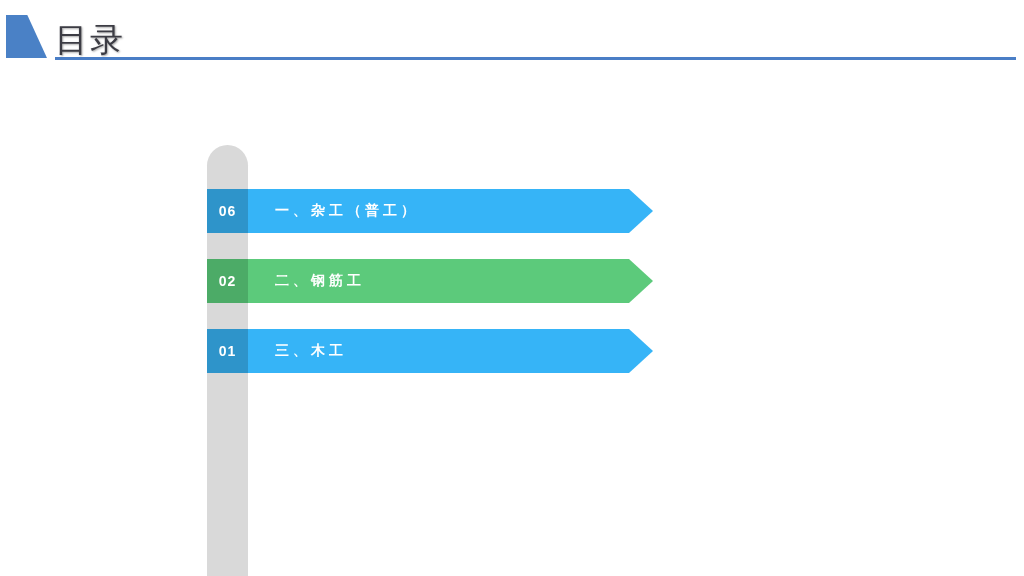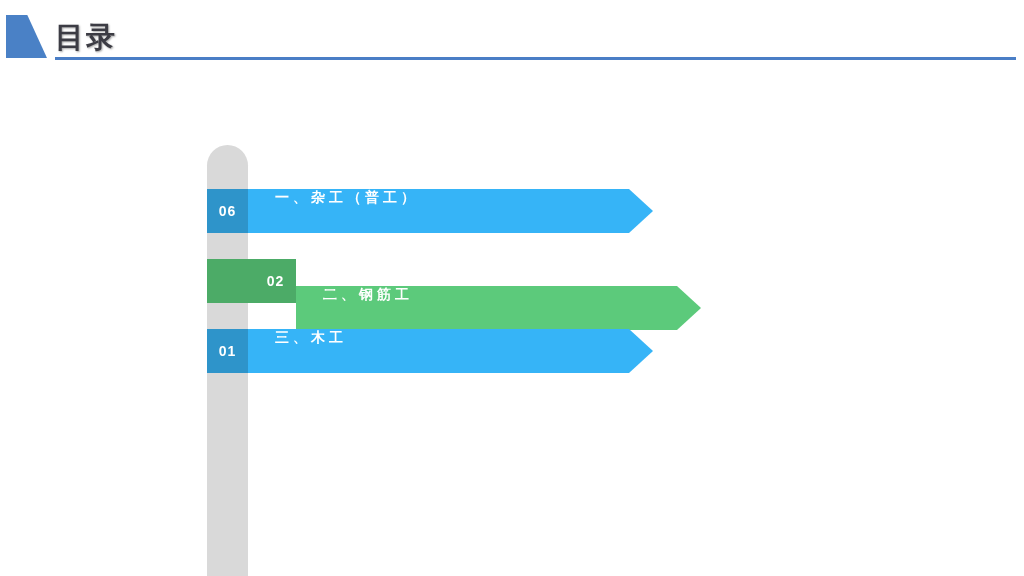--- a/index.html
+++ b/index.html
@@ -13,21 +13,21 @@
   .slide{position:absolute;inset:0;}
 
   
   .header-shape{
     position:absolute;left:6px;top:15px;width:41px;height:43px;
     background:var(--header-accent,#4a81c6);
     clip-path:polygon(0 0,52% 0,100% 100%,0 100%);
   }
   .page-title{
     position:absolute;left:55px;top:18px;margin:0;
-    font-size:29px;font-weight:bold;letter-spacing:2px;
+    font-size:33px;font-weight:normal;letter-spacing:2px;
     color:var(--title-text,#3c3c44);
     text-shadow:1px 1px 2px rgba(0,0,0,0.35);
   }
   .title-underline{
     position:absolute;left:55px;top:57px;width:961px;height:3px;
     background:var(--underline,#4a7ec6);
   }
 
   
   .timeline-bar{
@@ -42,32 +42,32 @@
     display:flex;flex-direction:column;gap:26px;
   }
   .toc-row{display:flex;height:44px;}
   .num-box{
     width:41px;height:44px;flex:0 0 41px;
     display:flex;align-items:center;justify-content:center;
     color:#fff;font-weight:bold;font-size:14px;letter-spacing:1px;
   }
   .arrow-banner{
     width:405px;height:44px;
-    display:flex;align-items:flex-start;
+    display:flex;align-items:center;
     clip-path:polygon(0 0,calc(100% - 24px) 0,100% 50%,calc(100% - 24px) 100%,0 100%);
   }
   .banner-label{
     padding-left:27px;
     color:#fff;font-weight:bold;font-size:14px;letter-spacing:4px;
     white-space:nowrap;
   }
   .theme-blue .num-box{background:var(--blue-square,#2e94ca);}
   .theme-blue .arrow-banner{background:var(--blue-banner,#36b4f7);}
-  .theme-green .num-box{background:var(--green-square,#4cab67);padding-left:48px;}
-  .theme-green .arrow-banner{background:var(--green-banner,#5cca7b);margin-top:27px;}
+  .theme-green .num-box{background:var(--green-square,#4cab67);}
+  .theme-green .arrow-banner{background:var(--green-banner,#5cca7b);}
 </style>
 </head>
 <body>
 
 <div class="slide">
   <div class="header-shape"></div>
   <h1 class="page-title">目录</h1>
   <div class="title-underline"></div>
 
   <div class="timeline-bar"></div>

